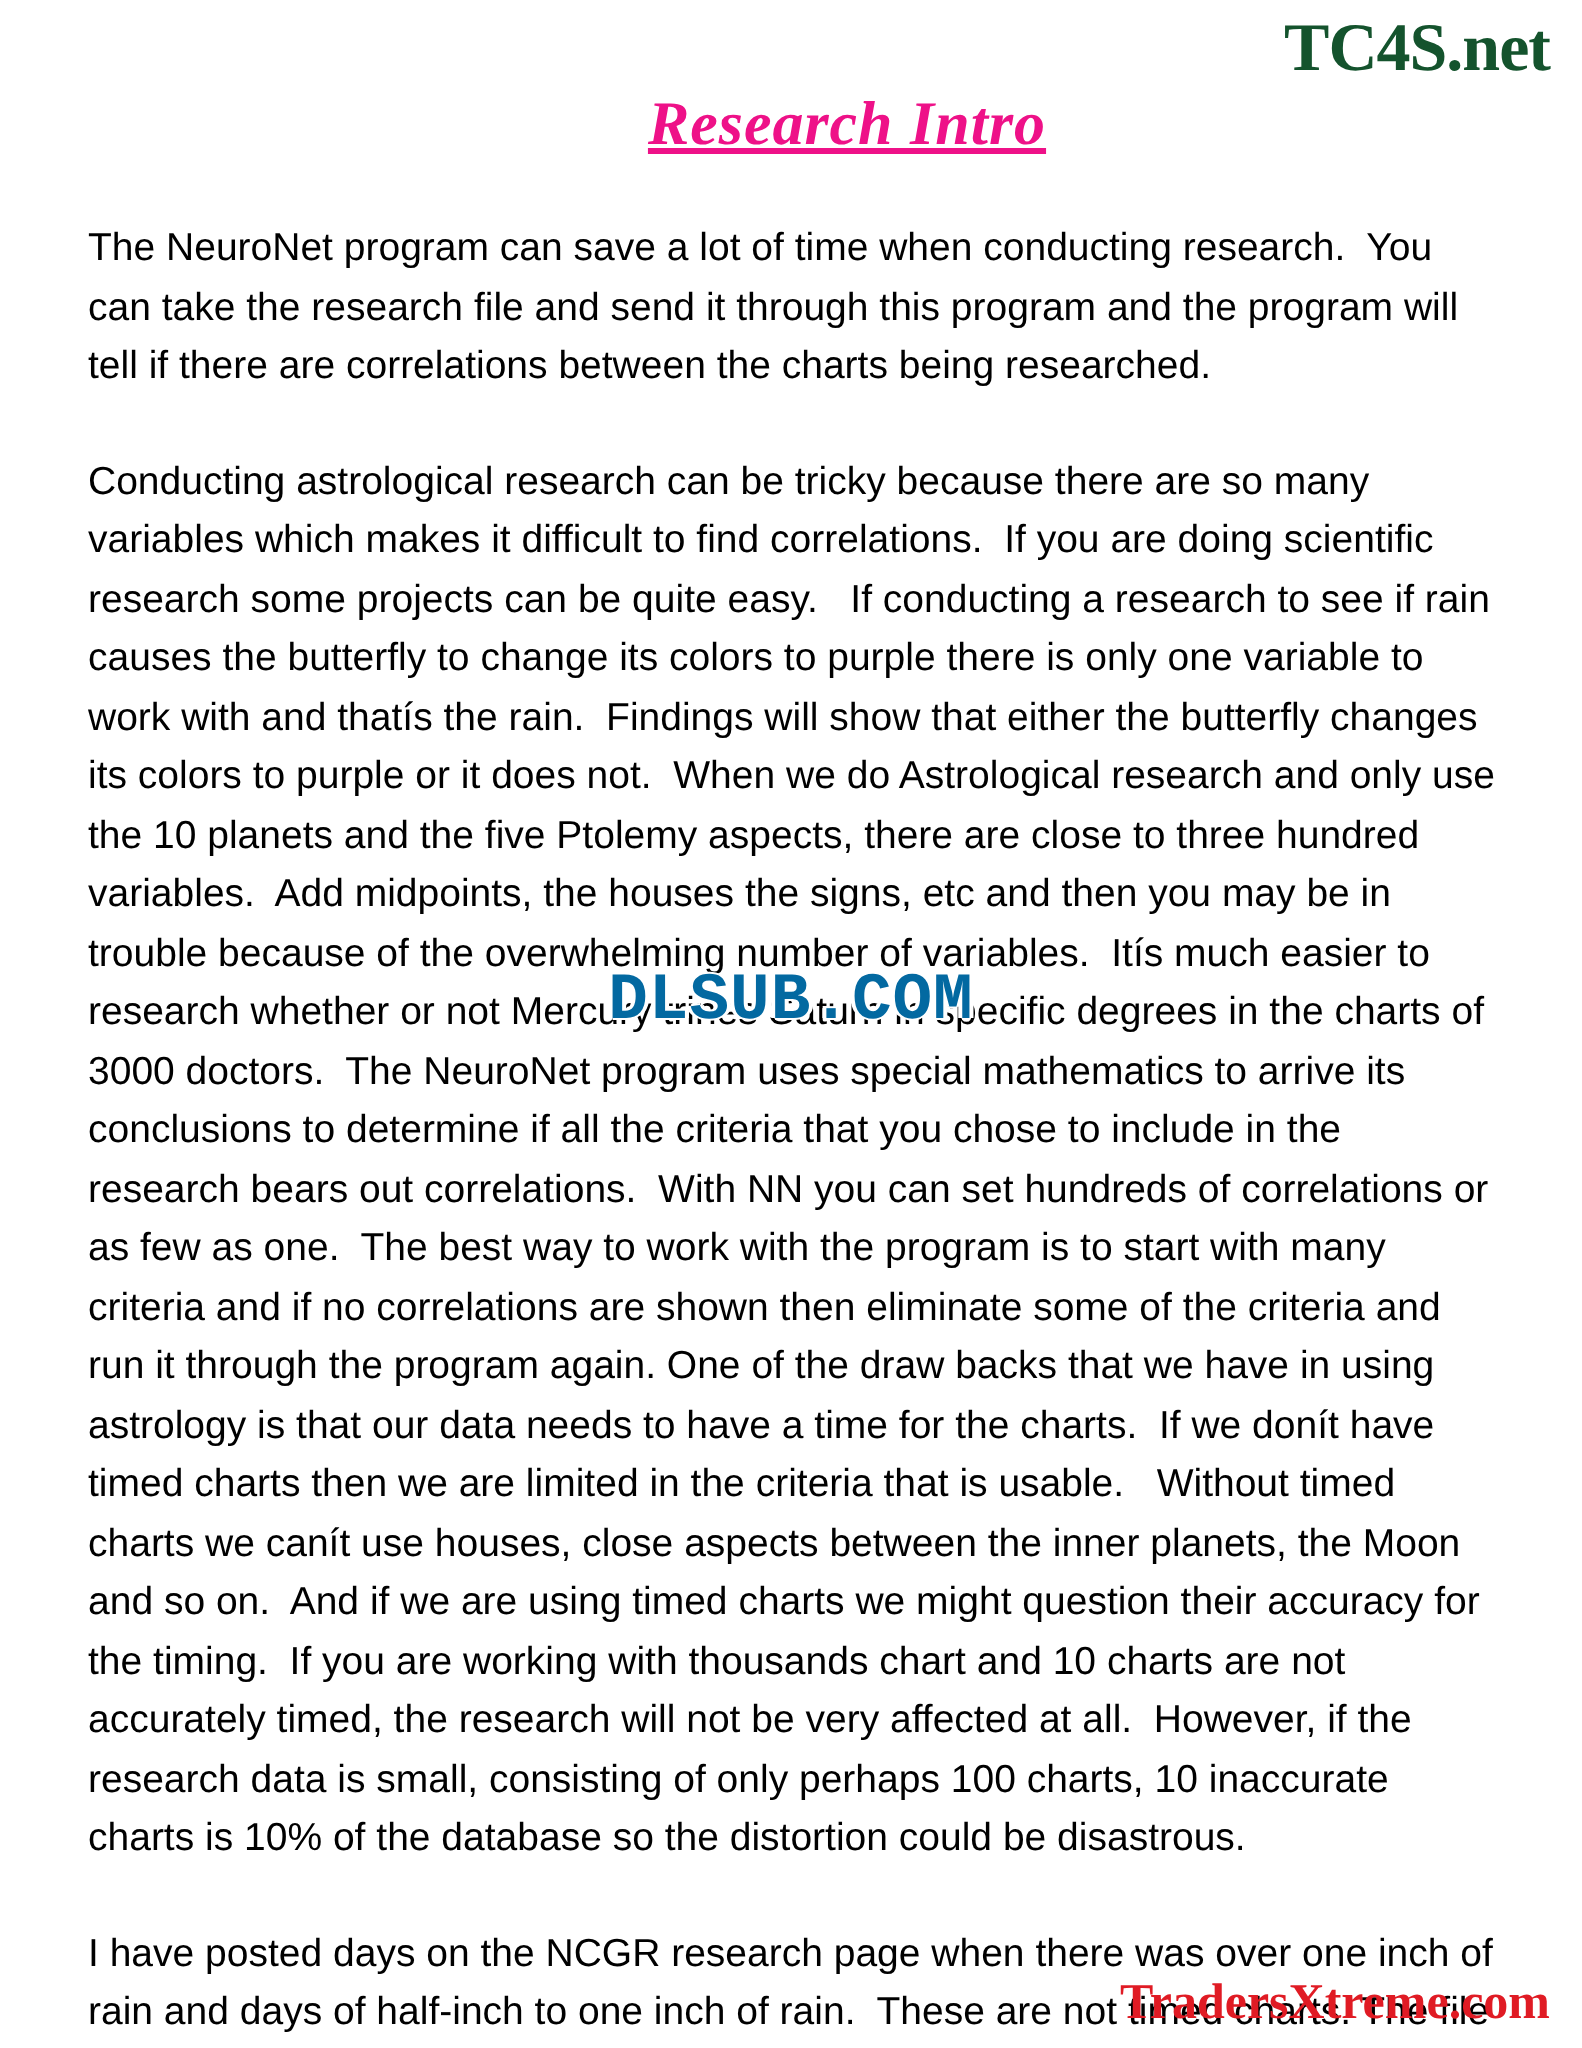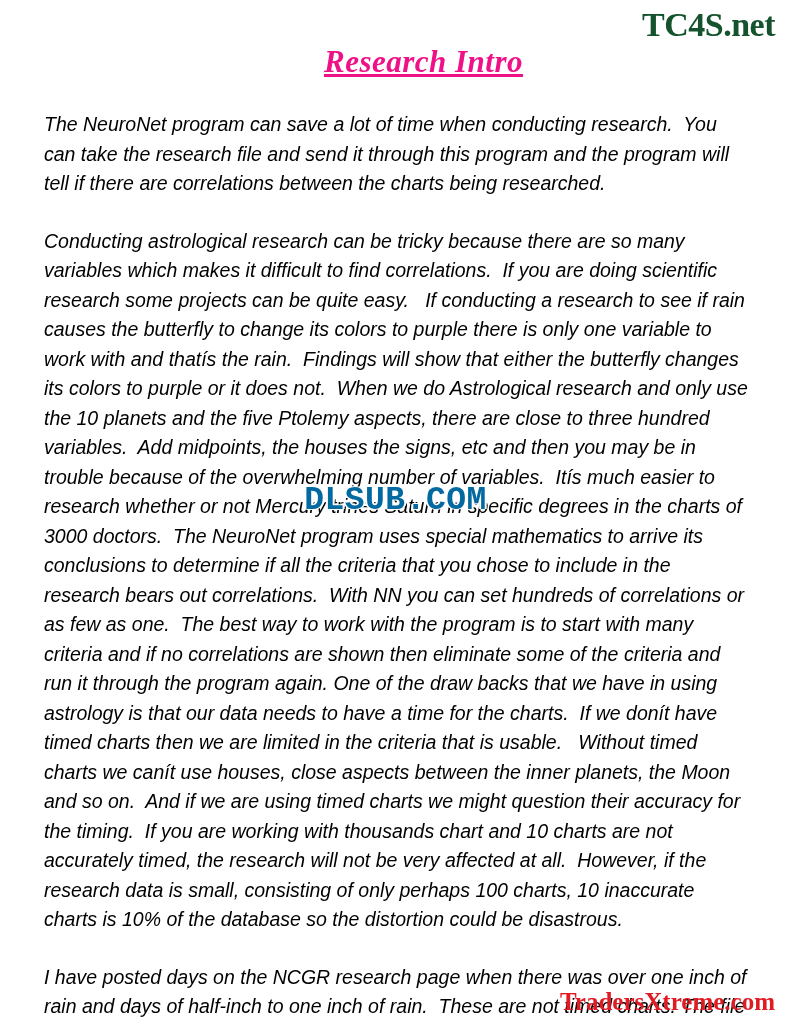--- a/index.html
+++ b/index.html
@@ -52,21 +52,20 @@
     left: 44px;
     width: 706px;
     font-size: 19.5px;
     line-height: 29.5px;
     color: #000000;
     text-align: left;
   }
   .para {
     margin: 0 0 28px 0;
     white-space: pre-wrap;
-    font-style: italic;
   }
   .para:last-child {
     margin-bottom: 0;
   }
   .watermark-center {
     position: absolute;
     top: 482px;
     left: 0;
     width: 791px;
     text-align: center;

